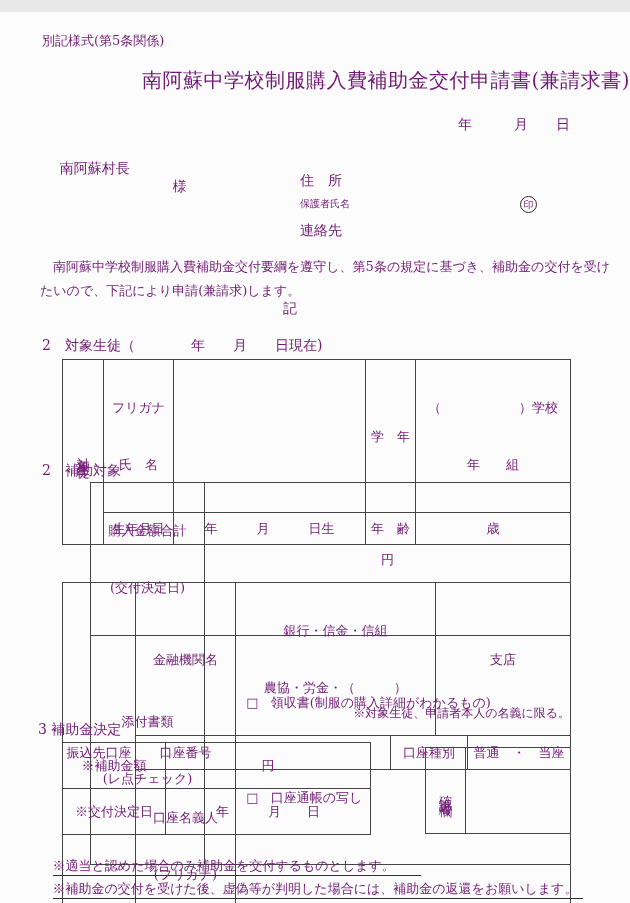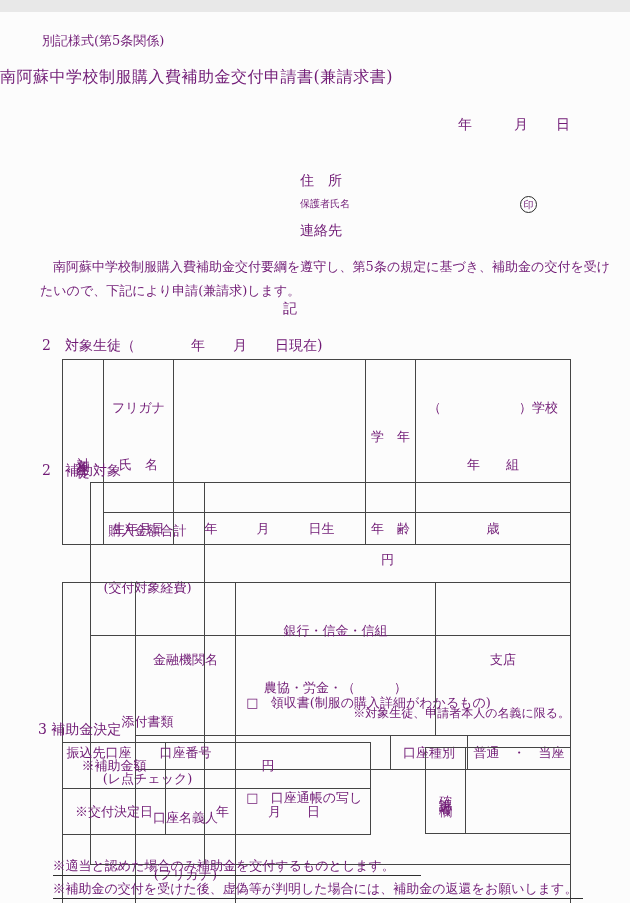--- a/index.html
+++ b/index.html
@@ -2,21 +2,21 @@
 <html><head>
 <meta charset="utf-8">
 <style>
   html,body { margin:0; padding:0; background:#e8e8e8; }
   .page {
     position:relative; width:630px; height:903px; margin:12px auto;
     background:#fcfcfc; color:#701a75; overflow:hidden;
     font-family:"DejaVu Serif","Liberation Serif",serif;
   }
   .abs { position:absolute; white-space:pre; }
-  .title { left:0; width:630px; top:55px; text-align:left; font-size:16px; letter-spacing:0.5px; }
+  .title { left:0; width:630px; top:55px; text-align:right; font-size:20px; letter-spacing:0.5px; }
   .form-ref { left:42px; top:20px; font-size:13px; }
   .date-line { left:370px; top:104px; width:200px; text-align:right; font-size:14px; }
   .recipient-line { left:42px; top:132px; font-size:14px; }
   .recipient-line .honorific { margin-left:113px; }
   .addr { left:300px; top:160px; font-size:14px; }
   .guardian { left:300px; top:185px; font-size:10px; }
   .contact { left:300px; top:210px; font-size:14px; }
   .seal {
     left:520px; top:184px; width:17px; height:17px;
     border:1px solid #2a2a2a; border-radius:50%;
@@ -59,20 +59,24 @@
 </style>
 </head>
 <body>
 
 <div class="page">
 
   <div class="abs form-ref">別記様式(第5条関係)</div>
   <div class="abs title">南阿蘇中学校制服購入費補助金交付申請書(兼請求書)</div>
   <div class="abs date-line">年　　　月　　日</div>
 
+  <div class="abs recipient-line">
+    <span>南阿蘇村長</span>
+    <span class="honorific">様</span>
+  </div>
 
   <div class="abs addr">住　所</div>
   <div class="abs guardian">保護者氏名</div>
   <div class="abs seal">
     <span>印</span>
   </div>
   <div class="abs contact">連絡先</div>
 
   <div class="abs body1">　南阿蘇中学校制服購入費補助金交付要綱を遵守し、第5条の規定に基づき、補助金の交付を受け</div>
   <div class="abs body2">たいので、下記により申請(兼請求)します。</div>
@@ -115,21 +119,21 @@
 
   <table class="frm t2">
     <colgroup>
         <col style="width:114px">
         <col style="width:366px">
       </colgroup>
     <tbody>
         <tr style="height:42px">
       <td>
         <div>購入金額合計</div>
-        <div>(交付対象経費)</div>
+        <div>(交付決定日)</div>
       </td>
       <td>円</td>
     </tr>
     <tr style="height:43px">
       <td>
         <div>添付書類</div>
         <div>(レ点チェック)</div>
       </td>
       <td class="tal">
         <div class="chk-line">

